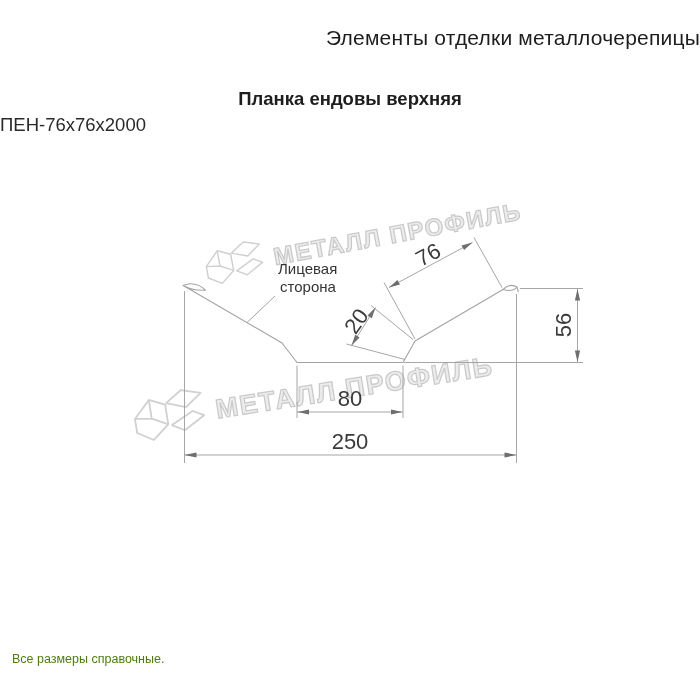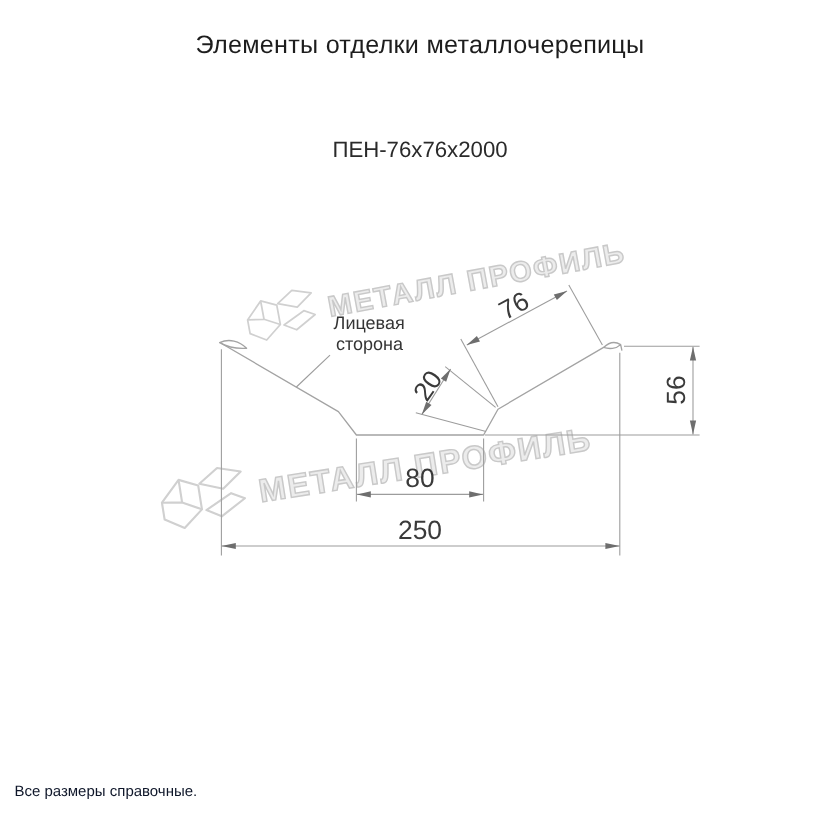--- a/index.html
+++ b/index.html
@@ -6,29 +6,29 @@
   body{
     width:700px;height:700px;position:relative;overflow:hidden;
     background:#ffffff;
     font-family:"Liberation Sans","DejaVu Sans",sans-serif;
     -webkit-font-smoothing:antialiased;
   }
   .page{position:absolute;inset:0;}
 
   
   .title{
-    position:absolute;top:26px;left:0;width:100%;text-align:center;
+    position:absolute;top:26px;left:0;width:100%;text-align:right;
     font-size:21px;color:#1d1d1d;letter-spacing:.2px;
   }
   .subtitle{
     position:absolute;top:88px;left:0;width:100%;text-align:center;
     font-size:18.5px;color:#1d1d1d;font-weight:700;
   }
   .model{
-    position:absolute;top:114px;left:0;width:100%;text-align:center;
+    position:absolute;top:114px;left:0;width:100%;
     font-size:18.5px;color:#2a2a2a;font-weight:400;
   }
 
   
   .wm{
     position:absolute;display:flex;align-items:center;gap:9px;
     pointer-events:none;z-index:1;white-space:nowrap;
   }
   .wm-text{
     font-weight:700;letter-spacing:1.5px;
@@ -44,28 +44,29 @@
 
   
   svg.drawing{position:absolute;left:0;top:0;z-index:2;}
   .profile{stroke:#a3a3a3;stroke-width:1.1;fill:none;stroke-linejoin:round;stroke-linecap:round;}
   .dimline{stroke:#9c9c9c;stroke-width:.9;fill:none;}
   .arrow{fill:#6e6e6e;stroke:none;}
   .dim-text{font-size:22px;fill:#3a3a3a;font-family:"Liberation Sans","DejaVu Sans",sans-serif;}
   .label-text{font-size:15px;fill:#353535;font-family:"Liberation Sans","DejaVu Sans",sans-serif;}
 
   
-  .footer{position:absolute;left:12px;top:650px;z-index:3;color:#0f172a;font-size:12.5px;line-height:18px;}
+  .footer{position:absolute;left:12px;top:650px;z-index:3;color:#4d7c0f;font-size:12.5px;line-height:18px;}
 </style>
 </head>
 <body>
 
 <div class="page">
 
   <div class="title">Элементы отделки металлочерепицы</div>
+  <div class="subtitle">Планка ендовы верхняя</div>
   <div class="model">ПЕН-76x76x2000</div>
 
   <div class="wm wm-top">
     <svg class="wm-logo" width="62" height="48" viewBox="0 0 64 48">
       <path d="M3,33 L3,21 L17,7 L30,13 L30,30 L16,41 Z"></path>
       <path d="M17,7 L17,23 L30,30 M3,21 L17,23"></path>
       <path d="M31,12 L45,3 L61,8 L47,18 Z"></path>
       <path d="M33,31 L52,22 L61,27 L43,37 Z"></path>
     </svg>
     <span class="wm-text">МЕТАЛЛ ПРОФИЛЬ</span>

